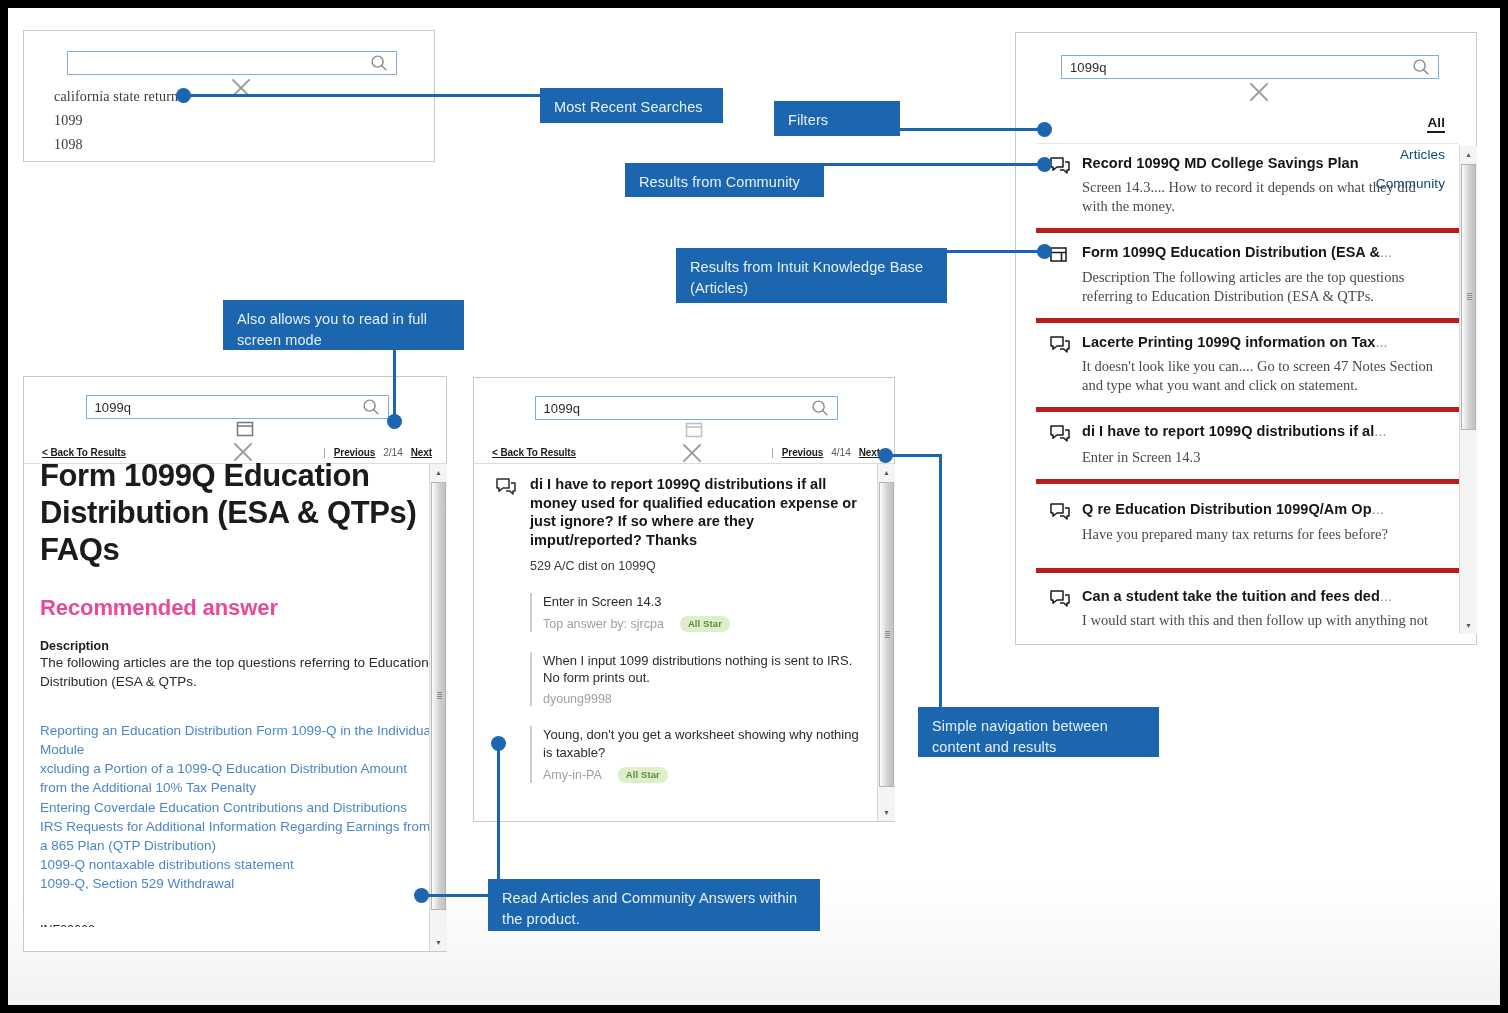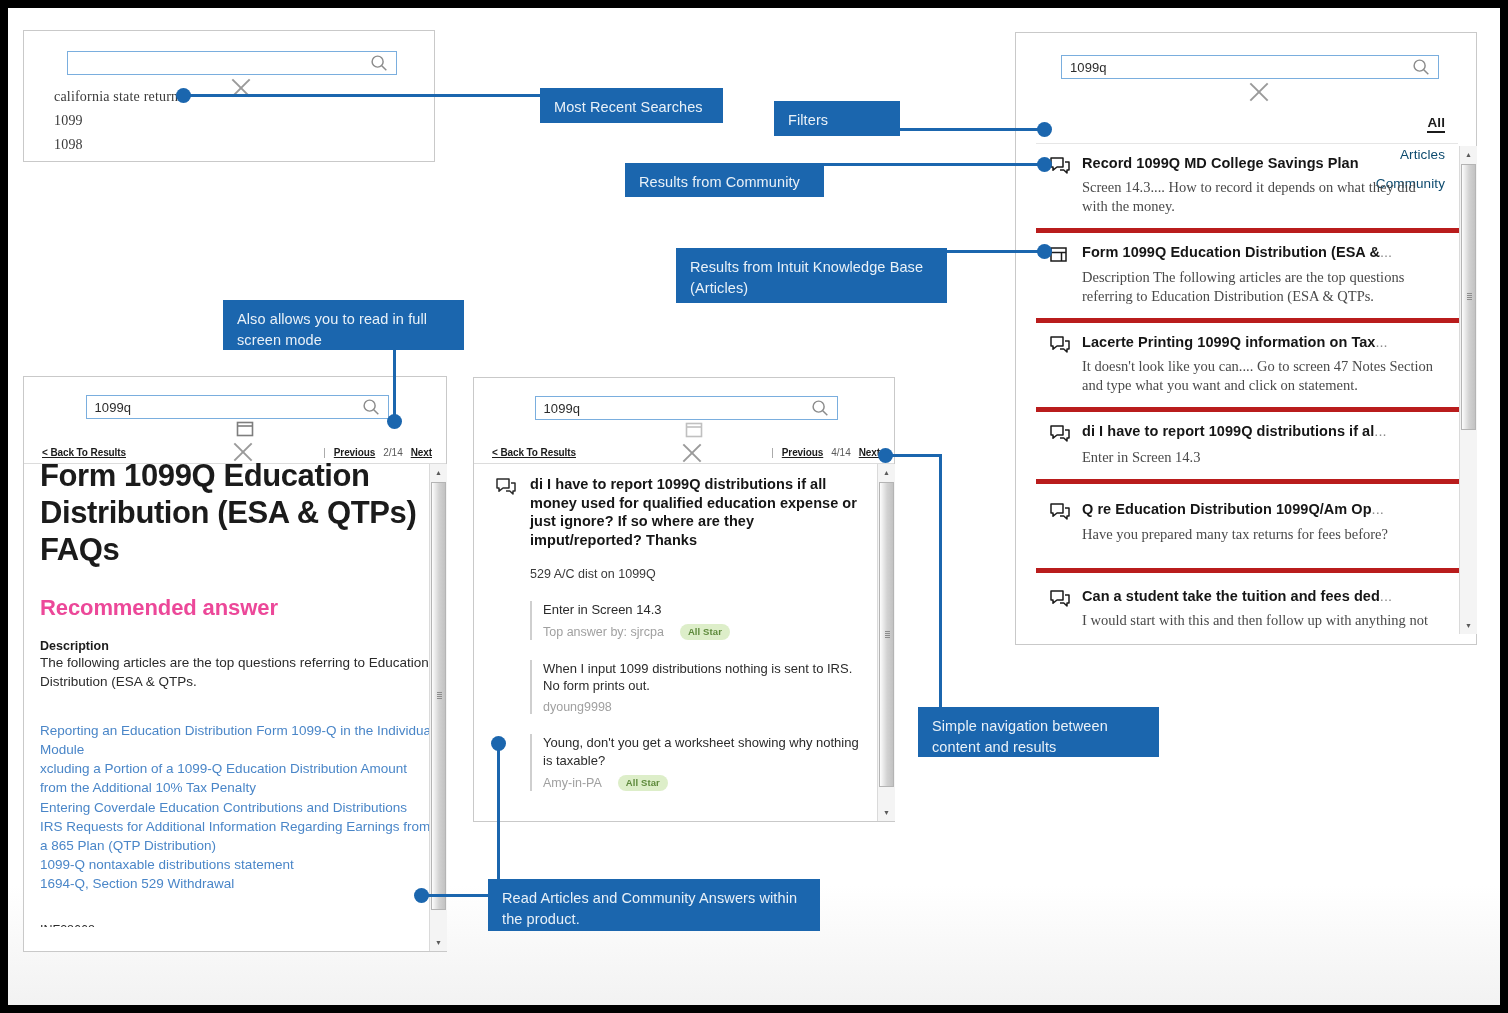--- a/index.html
+++ b/index.html
@@ -92,21 +92,21 @@
     display:block;font-size:13.5px;color:#4a86c8;line-height:1.42;
     text-decoration:none;
   }
   .art-foot{margin-top:30px;font-size:12.5px;color:#2b2b2b;}
 
   
   .thread{position:absolute;overflow:hidden;}
   .q-row{position:relative;padding-left:42px;}
   .q-ic{position:absolute;left:6px;top:2px;width:24px;height:22px;}
   .q-t{font-size:14.5px;font-weight:700;color:#161616;line-height:1.28;letter-spacing:.05px;}
-  .q-s{font-size:12.5px;color:#3a3a3a;margin-top:18px;}
+  .q-s{font-size:12.5px;color:#3a3a3a;margin-top:10px;}
   .ans{margin:20px 0 0 42px;padding-left:11px;border-left:2px solid #cfcfcf;}
   .ans-t{font-size:13px;color:#2b2b2b;line-height:1.38;}
   .ans-m{font-size:12.5px;color:#a0a0a0;margin-top:5px;display:flex;align-items:center;gap:16px;}
   .badge{
     background:#ddeec9;color:#5e8a3c;font-size:9.5px;font-weight:700;
     border-radius:9px;padding:2px 8px;line-height:1.2;letter-spacing:.1px;
   }
 
   
   .recent{position:absolute;}
@@ -286,21 +286,21 @@
       <div class="art-h2">Recommended answer</div>
       <div class="art-lbl">Description</div>
       <div class="art-p">The following articles are the top questions referring to Education Distribution (ESA &amp; QTPs.</div>
 
       <div class="art-links">
         <a href="#">Reporting an Education Distribution Form 1099-Q in the Individual Module</a>
         <a href="#">xcluding a Portion of a 1099-Q Education Distribution Amount from the Additional 10% Tax Penalty</a>
         <a href="#">Entering Coverdale Education Contributions and Distributions</a>
         <a href="#">IRS Requests for Additional Information Regarding Earnings from a 865 Plan (QTP Distribution)</a>
         <a href="#">1099-Q nontaxable distributions statement</a>
-        <a href="#">1694-Q, Section 529 Withdrawal</a>
+        <a href="#">1099-Q, Section 529 Withdrawal</a>
       </div>
 
       <div class="art-foot">
         <div>INF28668</div>
 
       </div>
     </div>
 
     <div class="sbar" style="left:405px;top:87px;height:487px;">
       <div class="arw up">▲</div>

